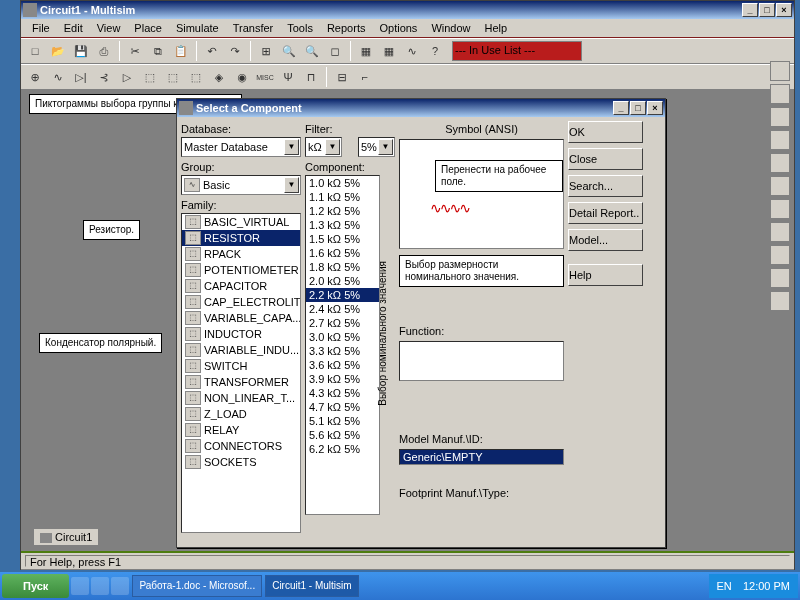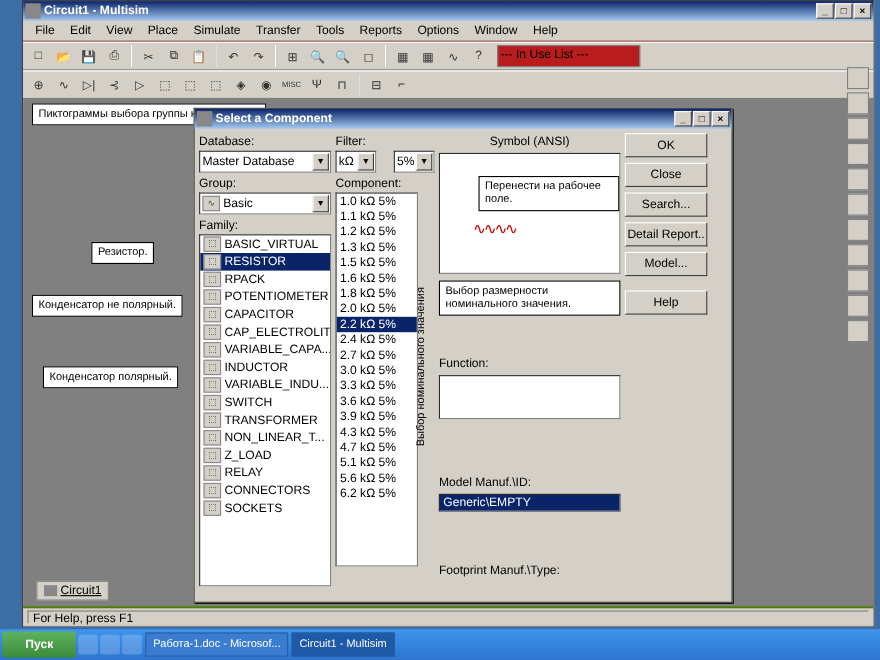--- a/index.html
+++ b/index.html
@@ -29,21 +29,21 @@
 .col { display: flex; flex-direction: column; gap: 2px; }
 .lbl { font-size: 11px; color: #000; margin-top: 2px; }
 .combo { background: white; border: 1px inset #808080; height: 20px; display: flex; align-items: center; padding: 0 2px; position: relative; }
 .combo .arrow { position: absolute; right: 1px; top: 1px; width: 15px; height: 16px; background: #d4d0c8; border: 1px solid #fff; border-right-color:#404040; border-bottom-color:#404040; text-align: center; font-size: 8px; line-height: 14px; }
 
 .listbox { background: white; border: 1px inset #808080; overflow: hidden; }
 .listbox .item { padding: 1px 3px; display: flex; align-items: center; gap: 3px; white-space: nowrap; }
 .listbox .item.selected { background: #0a246a; color: white; }
 .fam-icon { width: 16px; height: 14px; background: #d4d0c8; border: 1px solid #888; flex-shrink: 0; font-size: 8px; text-align: center; line-height: 12px; color: #333; }
 
-.btn { background: #d4d0c8; border: 1px solid #fff; border-right-color:#404040; border-bottom-color:#404040; height: 22px; width: 75px; text-align: center; line-height: 20px; margin-bottom: 3px; }
+.btn { background: #d4d0c8; border: 1px solid #fff; border-right-color:#404040; border-bottom-color:#404040; height: 22px; width: 75px; line-height: 20px; margin-bottom: 3px; }
 
 .symbol-box { background: white; border: 1px inset #808080; height: 110px; margin-top: 2px; position: relative; }
 .resistor-sym { position: absolute; left: 30px; top: 60px; font-size: 14px; letter-spacing: -2px; color: #c00; }
 
 .func-box { background: white; border: 1px inset #808080; height: 40px; margin-top: 2px; }
 .model-box { background: #0a246a; color: white; border: 1px inset #808080; height: 16px; padding: 1px 3px; margin-top: 2px; }
 
 .vtext { writing-mode: vertical-rl; transform: rotate(180deg); position: absolute; font-size: 10px; }
 
 .statusbar { position: absolute; bottom: 0; left: 0; right: 0; height: 18px; background: #d4d0c8; border-top: 2px solid #4d7c0f; padding: 2px 4px; font-size: 10px; display: flex; }
@@ -52,21 +52,21 @@
 .taskbar { position: absolute; bottom: 0; left: 0; width: 800px; height: 28px; background: linear-gradient(#3e94ec, #2c74d0); display: flex; align-items: center; padding: 0 2px; z-index: 100; }
 .start { background: linear-gradient(#5fb35f, #3a8a3a); color: white; height: 24px; padding: 0 21px; border-radius: 3px; font-weight: bold; line-height: 24px; }
 .task { background: #3a7cd0; border: 1px solid #2a5ca0; height: 22px; padding: 0 6px; margin-left: 3px; line-height: 20px; color: white; font-size: 10px; max-width: 160px; overflow: hidden; white-space: nowrap; }
 .task.active { background: #1e5aa8; }
 .tray { margin-left: auto; background: #1a8cde; height: 24px; padding: 0 8px; line-height: 24px; color: white; font-size: 10px; }
 .ql { width: 18px; height: 18px; margin-left: 2px; background: rgba(255,255,255,0.2); border-radius: 2px; }
 
 .right-tools { position: absolute; right: 2px; top: 60px; width: 22px; display: flex; flex-direction: column; gap: 3px; }
 .right-tools div { width: 20px; height: 20px; background: #d4d0c8; border: 1px solid #808080; }
 
-.circuit-tab { position: absolute; left: 12px; bottom: 24px; background: #d4d0c8; border: 1px solid #808080; padding: 2px 6px; font-size: 10px; text-decoration: underline; }
+.circuit-tab { position: absolute; left: 12px; bottom: 24px; background: #d4d0c8; border: 1px solid #808080; padding: 2px 6px; font-size: 10px; }
 .circuit-tab .ci { display: inline-block; width: 12px; height: 10px; background: #888; margin-right: 3px; vertical-align: middle; }
 </style>
 </head>
 <body>
 
 <div class="window-app">
   <div class="titlebar">
     <div class="t-icon"></div>
     <span>Circuit1 - Multisim</span>
     <div class="spacer"></div>
@@ -131,22 +131,20 @@
     <div class="tsep"></div>
     <div class="tbtn">⊟</div>
     <div class="tbtn">⌐</div>
   </div>
 
   <div class="workspace">
 
     <div class="note" style="left:8px; top:4px;">Пиктограммы выбора
 группы компонентов.</div>
     <div class="note" style="left:62px; top:130px;">Резистор.</div>
-    <div class="note" style="left:8px; top:178px;">Конденсатор
-не полярный.</div>
     <div class="note" style="left:18px; top:243px;">Конденсатор
 полярный.</div>
 
     <div class="subwindow" style="left:155px; top:8px; width:490px; height:450px;">
       <div class="titlebar">
         <div class="t-icon"></div>
         <span>Select a Component</span>
         <div class="spacer"></div>
         <div class="winbtn">_</div>
         <div class="winbtn">□</div>
@@ -277,21 +275,21 @@
             <div class="note" style="left:35px; top:20px; z-index:2">Перенести
 на рабочее поле.</div>
             <div class="resistor-sym">∿∿∿∿</div>
           </div>
           <div class="note" style="position:relative; left:0; top:4px;">Выбор размерности
 номинального значения.</div>
           <div class="lbl" style="margin-top:40px">Function:</div>
           <div class="func-box"></div>
           <div class="lbl" style="margin-top:50px">Model Manuf.\ID:</div>
           <div class="model-box">Generic\EMPTY</div>
-          <div class="lbl" style="margin-top:46px">Footprint Manuf.\Type:</div>
+          <div class="lbl" style="margin-top:20px">Footprint Manuf.\Type:</div>
           <div class="vtext" style="left:-22px; top:140px;">Выбор номинального значения</div>
         </div>
 
         <div class="col" style="width:80px;">
           <div class="btn">OK</div>
           <div class="btn">Close</div>
           <div class="btn">Search...</div>
           <div class="btn">Detail Report..</div>
           <div class="btn">Model...</div>
           <div style="height:6px"></div>
@@ -322,13 +320,18 @@
   </div>
 </div>
 
 <div class="taskbar">
   <div class="start">Пуск</div>
   <div class="ql"></div>
   <div class="ql"></div>
   <div class="ql"></div>
   <div class="task">Работа-1.doc - Microsof...</div>
   <div class="task active">Circuit1 - Multisim</div>
+  <div class="tray">
+    <span>EN</span>
+    &nbsp;&nbsp;
+    <span>12:00 PM</span>
+  </div>
 </div>
 
 </body></html>

